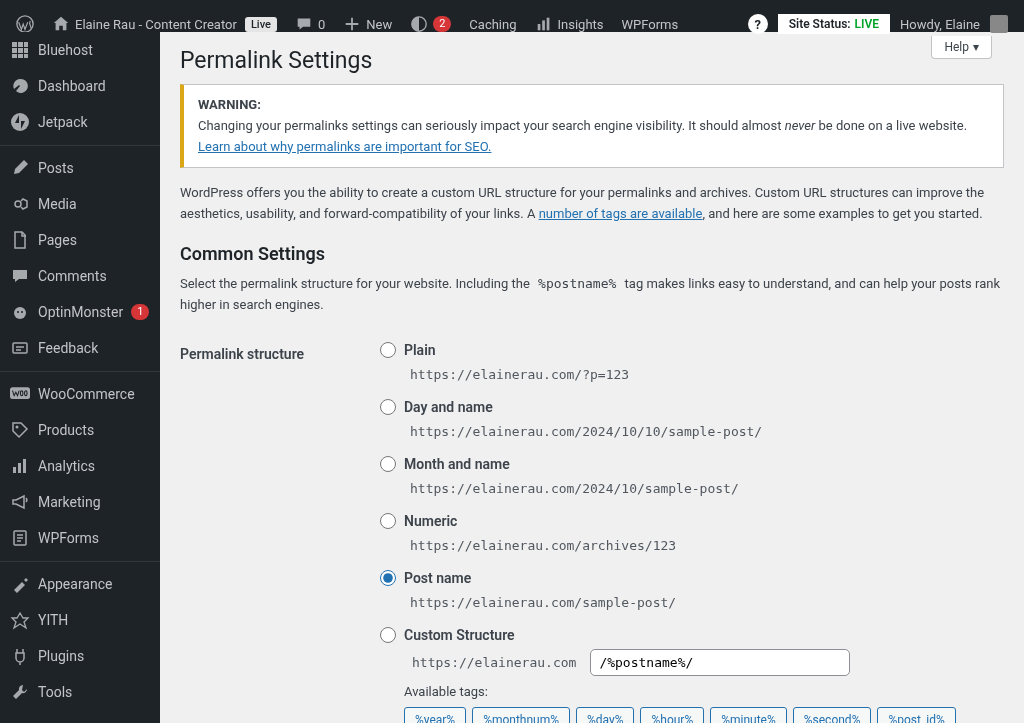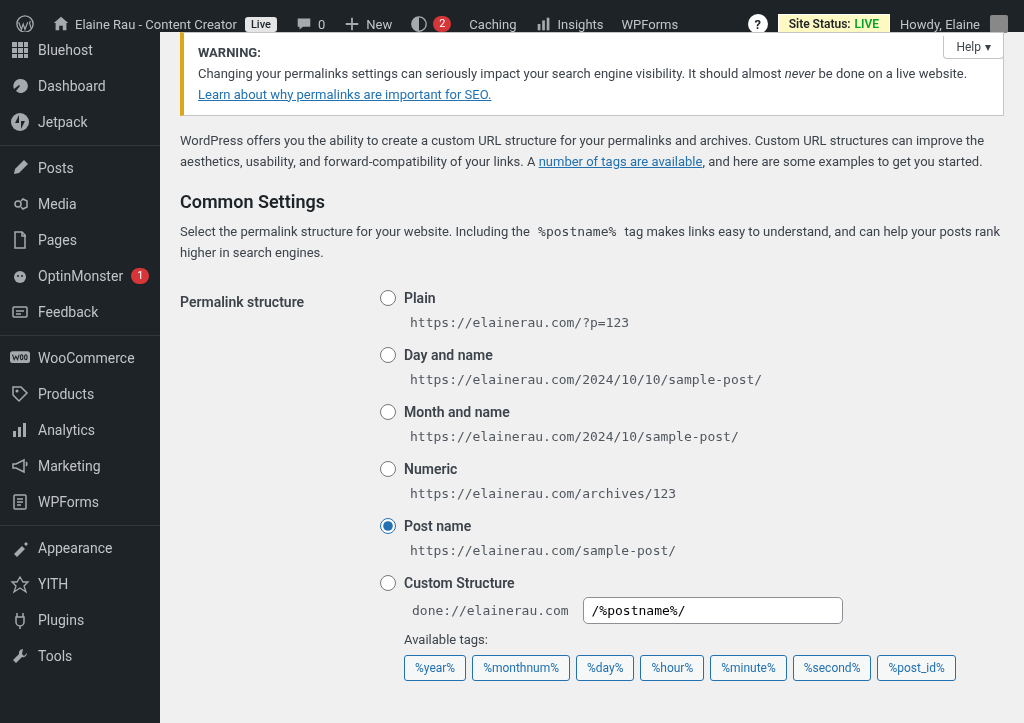--- a/index.html
+++ b/index.html
@@ -6,34 +6,34 @@
 body { background:#f0f0f1; font-size:13px; color:#3c434a; overflow:hidden; }
 
 
 .adminbar { height:32px; background:#1d2327; display:flex; align-items:center; padding:0 8px; color:#c3c4c7; font-size:13px; justify-content:space-between; }
 .adminbar-left, .adminbar-right { display:flex; align-items:center; gap:2px; }
 .ab-item { display:flex; align-items:center; gap:5px; padding:0 8px; height:32px; cursor:pointer;margin-top:16px; }
 .ab-icon { width:18px; height:18px; fill:#a7aaad; }
 .live-badge { background:#e5e5e5; color:#1d2327; padding:1px 6px; border-radius:3px; font-size:11px; font-weight:500; margin-left:3px; }
 .notif-bubble { background:#d63638; color:#fff; border-radius:10px; padding:0 6px; font-size:11px; min-width:18px; text-align:center; line-height:16px; }
 .help-circle { width:20px; height:20px; border-radius:50%; background:#fff; color:#1d2327; display:flex; align-items:center; justify-content:center; font-weight:700; font-size:13px; }
-.site-status-btn { background:#fef9c3; border:1px solid #fff; padding:2px 10px; font-size:12px; font-weight:600; color:#1d2327; display:flex; align-items:center; gap:4px; }
+.site-status-btn { background:#ffffff; border:1px solid #fff; padding:2px 10px; font-size:12px; font-weight:600; color:#1d2327; display:flex; align-items:center; gap:4px; }
 .howdy-avatar { width:18px; height:18px; background:#888; border-radius:2px; margin-left:5px; }
 
 
 .layout { display:flex; height:calc(100vh - 32px); }
 .sidebar { width:160px; background:#1d2327; color:#c3c4c7; overflow-y:auto; flex-shrink:0; }
 .menu-item { display:flex; align-items:center; gap:8px; padding:8px 10px; font-size:14px; cursor:pointer; position:relative; }
 .menu-sep { height:5px; border-top:1px solid #32373c; margin:5px 0 0 0; }
 .menu-icon { width:20px; height:20px; fill:#a7aaad; flex-shrink:0; }
 .badge-count { background:#d63638; color:#fff; border-radius:9px; padding:0 6px; font-size:11px; line-height:16px; }
 
 
 .main { flex:1; overflow-y:auto; padding:0 20px 40px 20px; position:relative; }
-.help-tab { position:absolute; right:20px; top:4px; background:#fff; border:1px solid #c3c4c7; border-top:none; padding:4px 12px; font-size:12px; cursor:pointer; display:flex; align-items:center; gap:4px; border-radius:0 0 4px 4px; }
+.help-tab { position:absolute; right:32px; top:4px; background:#fff; border:1px solid #c3c4c7; border-top:none; padding:4px 12px; font-size:12px; cursor:pointer; display:flex; align-items:center; gap:4px; border-radius:0 0 4px 4px; }
 h1.page-title { font-size:23px; font-weight:400; padding:15px 0 10px; color:#1d2327; }
 .notice { background:#fff; border:1px solid #c3c4c7; border-left:4px solid #dba617; padding:10px 14px; margin-bottom:15px; font-size:13px; line-height:1.6; }
 .notice strong { font-weight:700; }
 .notice em { font-style:italic; }
 .notice a, .desc a { color:#2271b1; text-decoration:underline; }
 p.desc { font-size:13px; line-height:1.6; margin:10px 0; }
 h2.section-title { font-size:18px; font-weight:600; margin:18px 0 8px; color:#1d2327; }
 
 table.form-table { width:100%; border-spacing:0; }
 .form-table th { text-align:left; vertical-align:top; padding:20px 10px 20px 0; width:200px; font-weight:600; font-size:14px; }
@@ -166,20 +166,26 @@
       </div>
   <div class="menu-item">
         <svg class="menu-icon" viewBox="0 0 20 20">
           <path d="M5 2h7l3 3v13H5z" fill="none" stroke="#a7aaad" stroke-width="1.5"></path>
           <path d="M12 2v4h4" fill="none" stroke="#a7aaad" stroke-width="1.5"></path>
         </svg>
         <span>Pages</span>
       </div>
   <div class="menu-item">
         <svg class="menu-icon" viewBox="0 0 20 20">
+          <path d="M3 4h14v9H9l-4 3v-3H3z"></path>
+        </svg>
+        <span>Comments</span>
+      </div>
+  <div class="menu-item">
+        <svg class="menu-icon" viewBox="0 0 20 20">
           <circle cx="10" cy="11" r="6"></circle>
           <circle cx="8" cy="10" r="1" fill="#1d2327"></circle>
           <circle cx="12" cy="10" r="1" fill="#1d2327"></circle>
         </svg>
         <span>OptinMonster</span>
         <span class="badge-count">1</span>
       </div>
   <div class="menu-item">
         <svg class="menu-icon" viewBox="0 0 20 20">
           <rect x="3" y="5" width="14" height="10" rx="1" fill="none" stroke="#a7aaad" stroke-width="1.5"></rect>
@@ -250,20 +256,21 @@
       </div>
 
 </div>
 
 <div class="main">
   <div class="help-tab">
         <span>Help</span>
         <span>▾</span>
       </div>
 
+  <h1 class="page-title">Permalink Settings</h1>
 
   <div class="notice">
     <strong>WARNING:</strong><br>
     <span>Changing your permalinks settings can seriously impact your search engine visibility. It should almost </span><em>never</em><span> be done on a live website.</span><br>
     <a href="#">Learn about why permalinks are important for SEO.</a>
   </div>
 
   <p class="desc">
     <span>WordPress offers you the ability to create a custom URL structure for your permalinks and archives. Custom URL structures can improve the aesthetics, usability, and forward-compatibility of your links. A </span><a href="#">number of tags are available</a><span>, and here are some examples to get you started.</span>
   </p>
@@ -307,21 +314,21 @@
                 <input type="radio" name="ps" checked="" style="">
                 <label>Post name</label>
               </div>
         <div class="example-url">https://elainerau.com/sample-post/</div>
 
         <div class="radio-row">
                 <input type="radio" name="ps" style="">
                 <label>Custom Structure</label>
               </div>
         <div class="custom-row">
-          <span class="base-url">done://elainerau.com</span>
+          <span class="base-url">https://elainerau.com</span>
           <input class="custom-input" type="text" value="/%postname%/" style="">
         </div>
         <div class="available-label">Available tags:</div>
         <div class="tags-row">
           <button class="tag-btn">%year%</button>
           <button class="tag-btn">%monthnum%</button>
           <button class="tag-btn">%day%</button>
           <button class="tag-btn">%hour%</button>
           <button class="tag-btn">%minute%</button>
           <button class="tag-btn">%second%</button>

